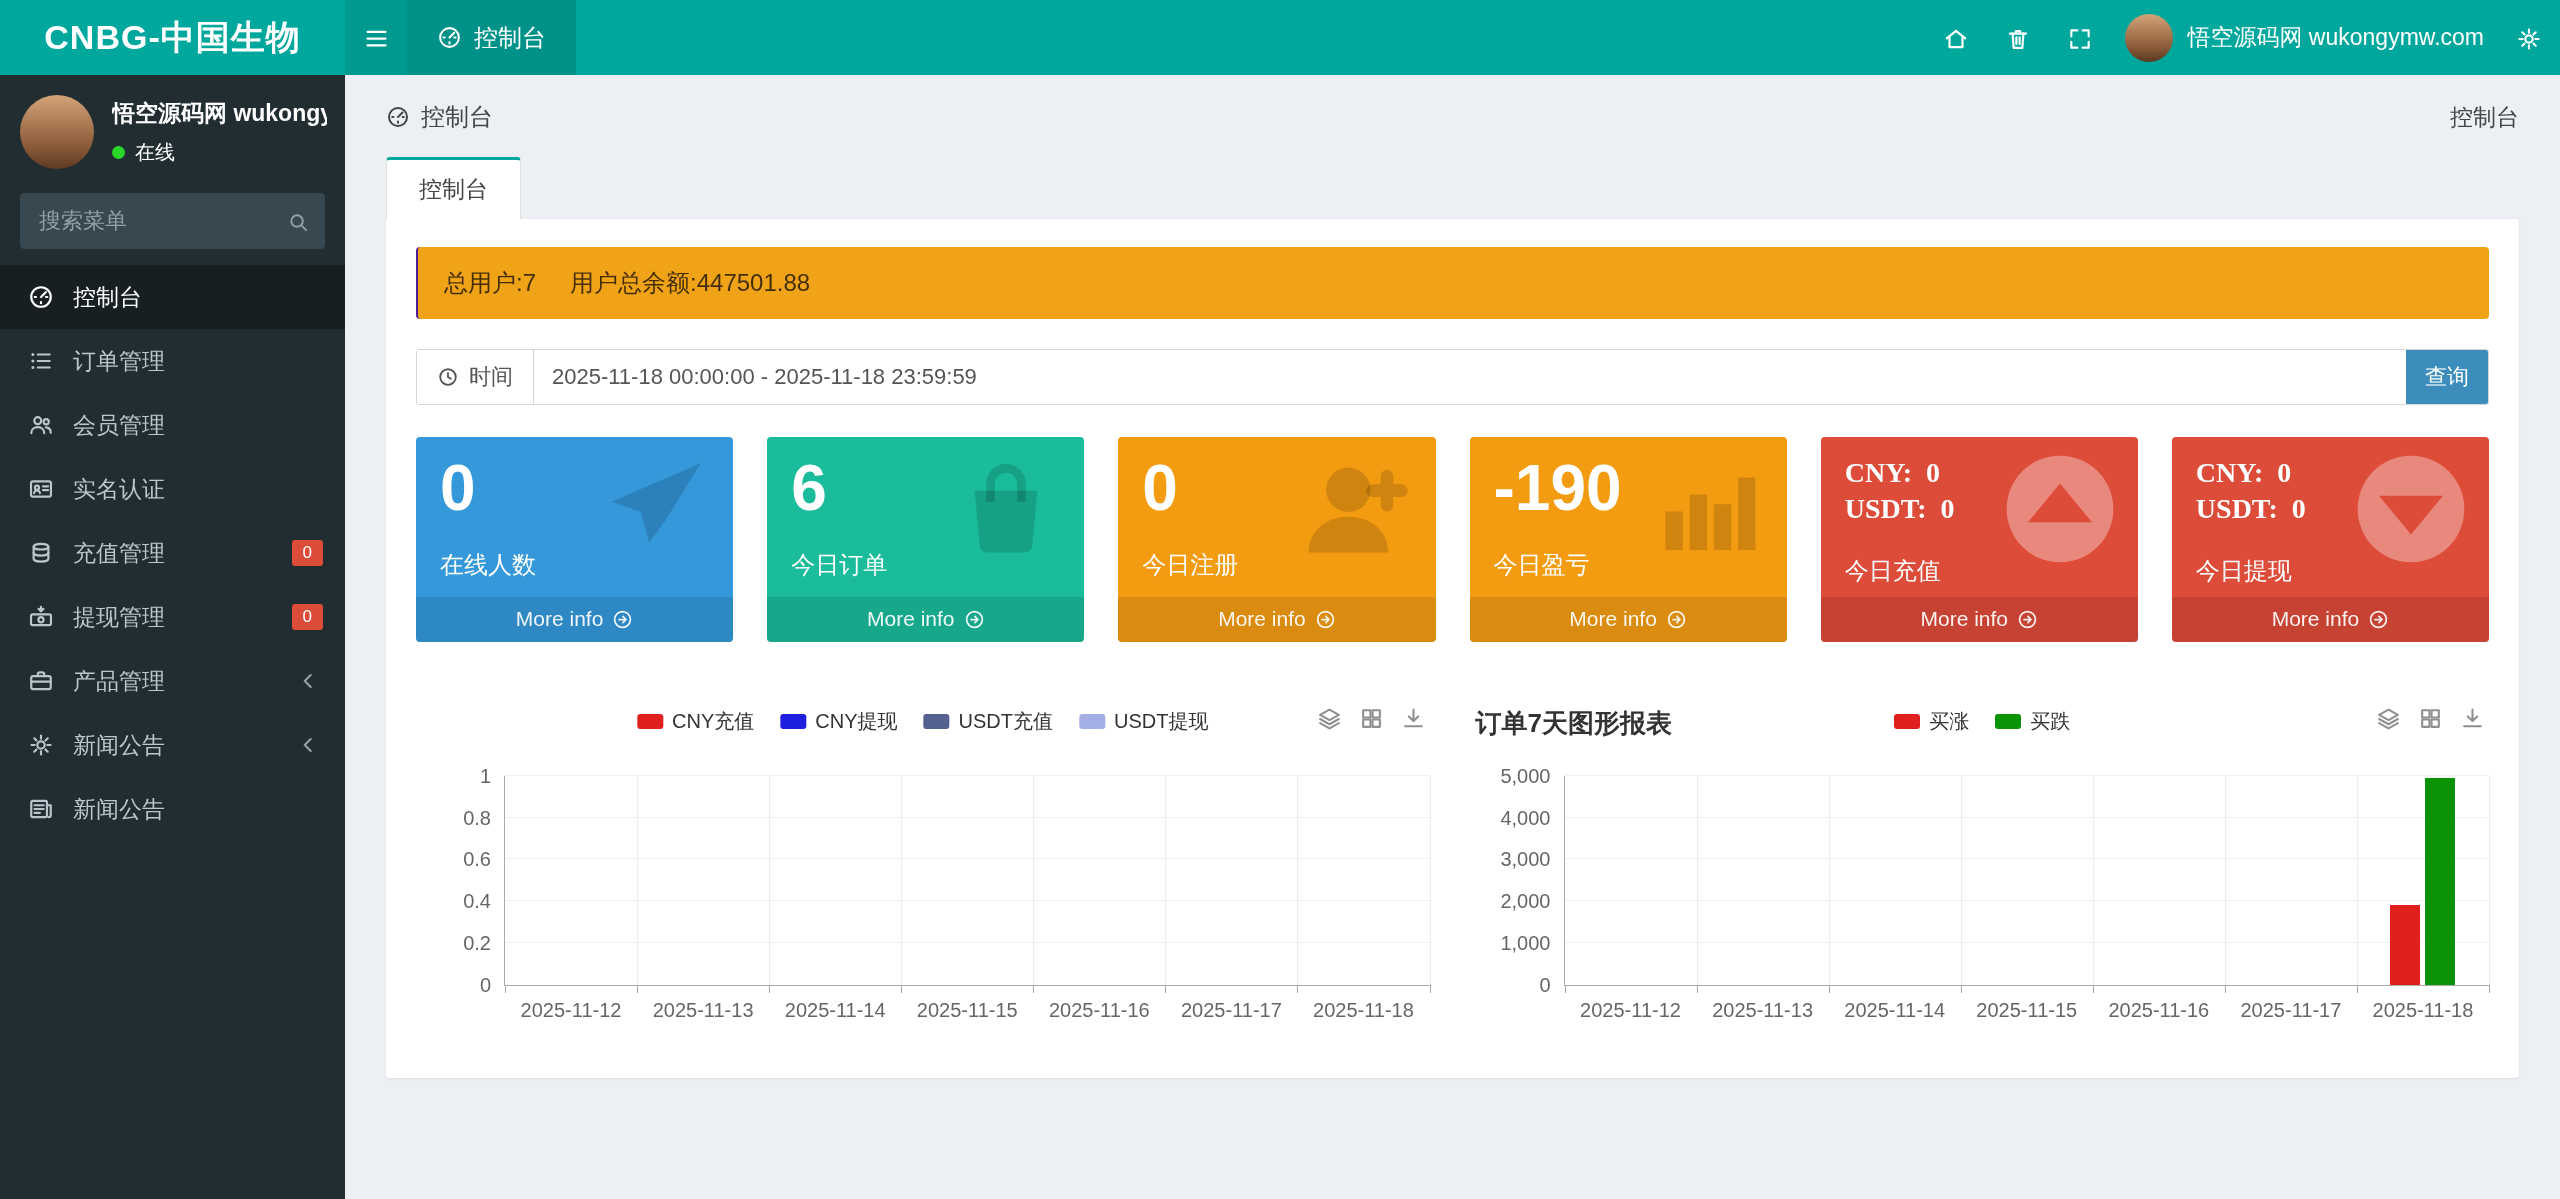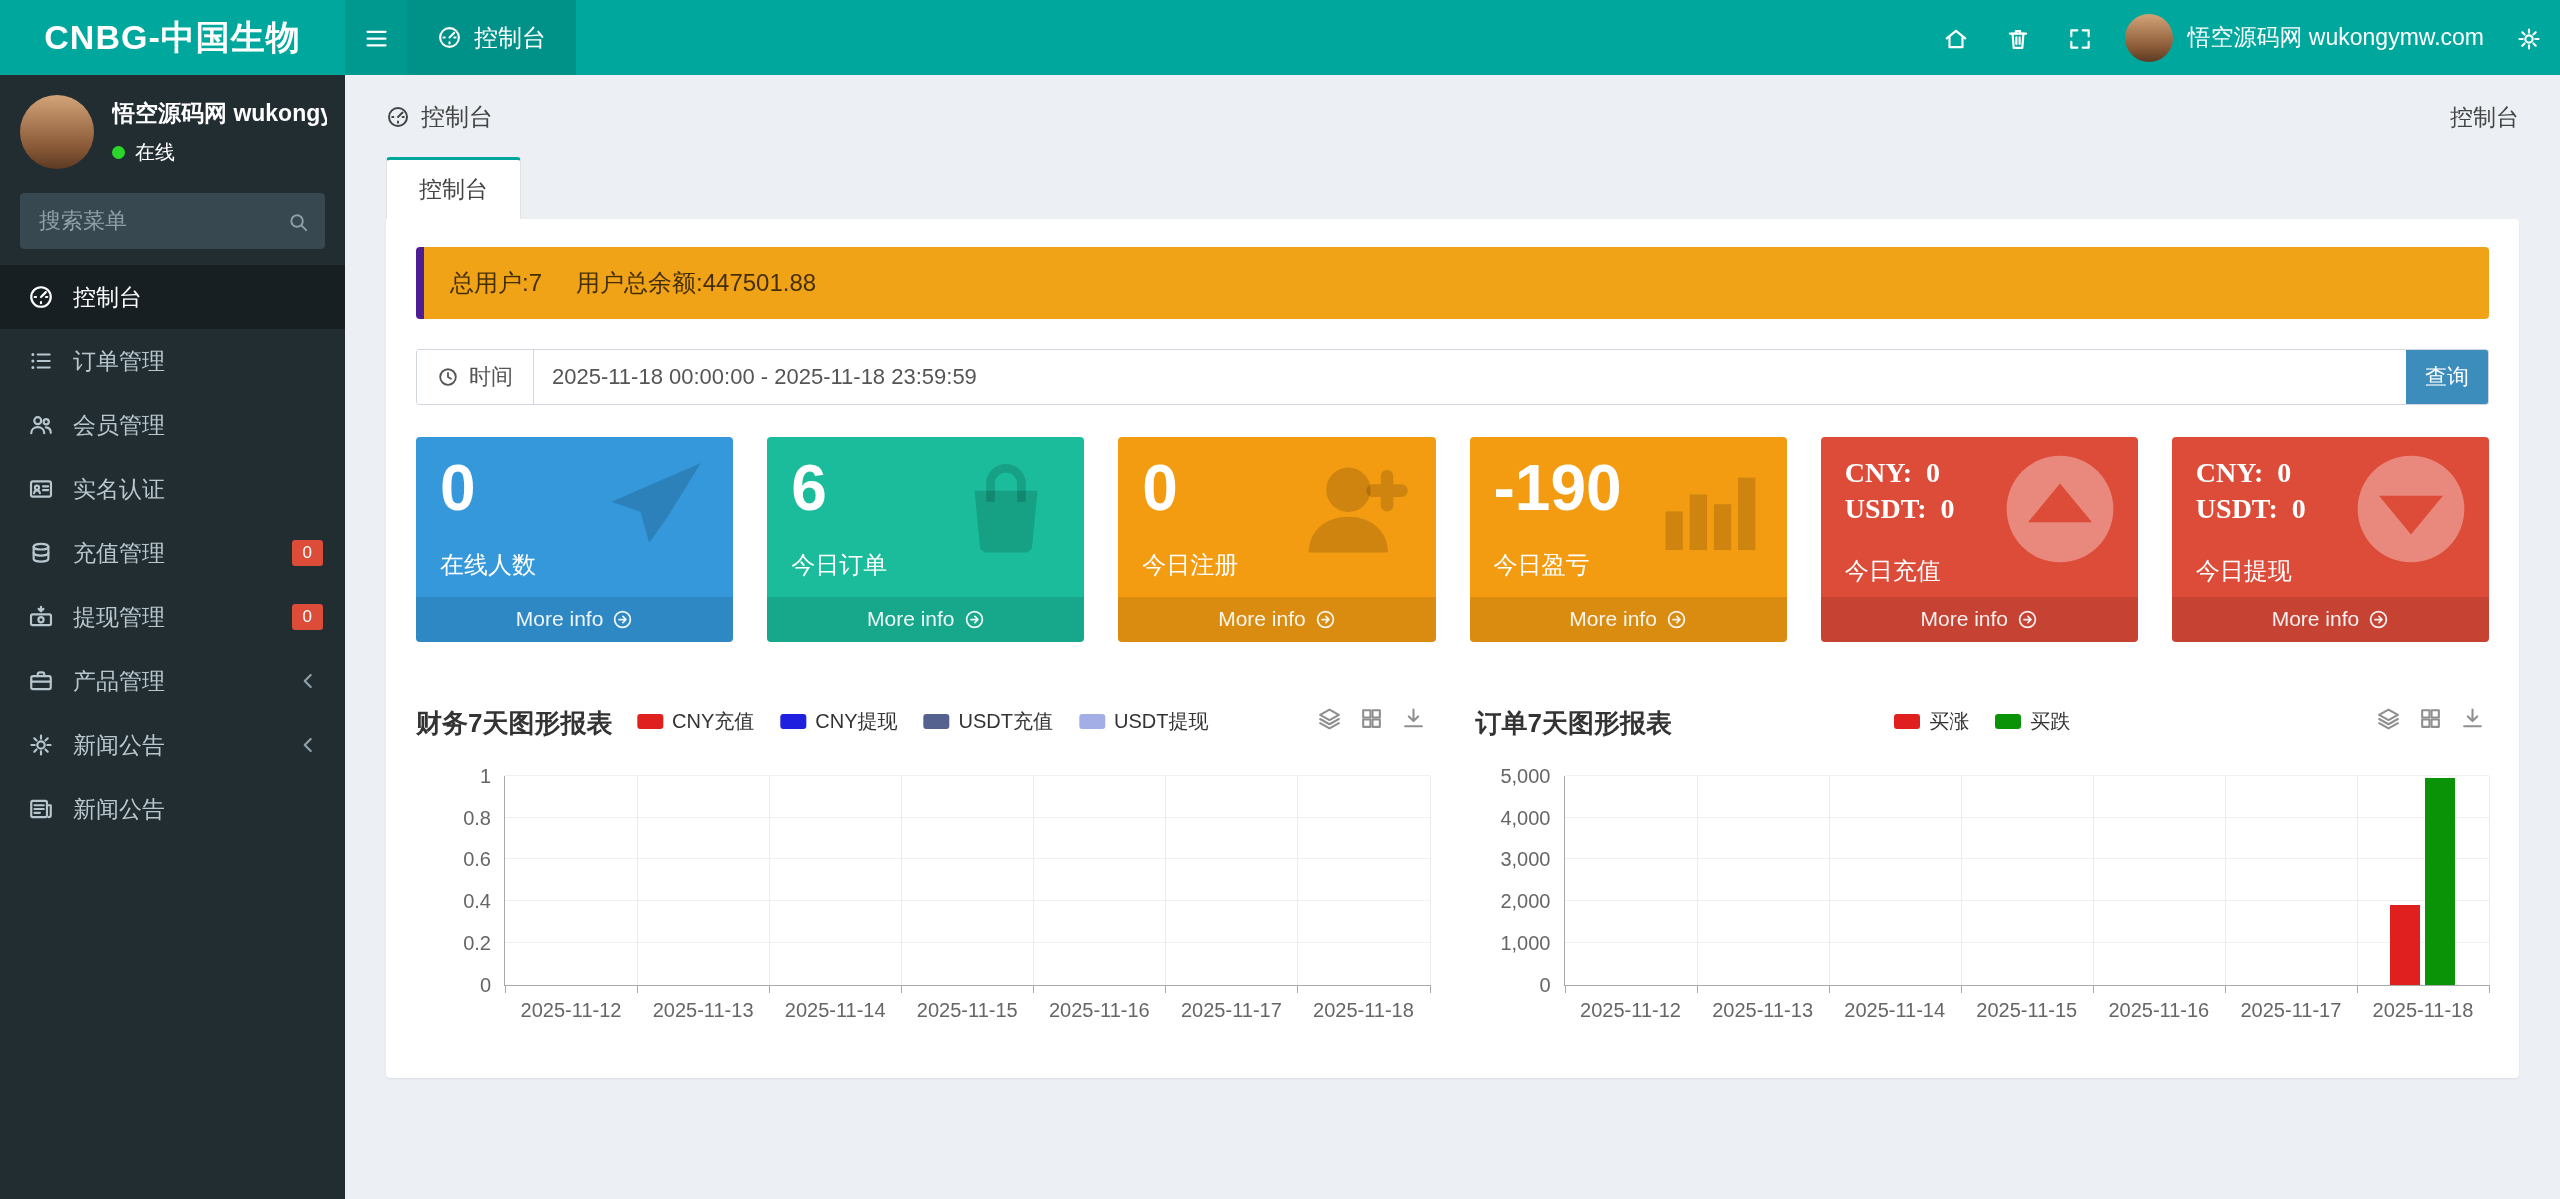--- a/index.html
+++ b/index.html
@@ -53,21 +53,21 @@
   .breadcrumb [data-icon] { font-size:24px; line-height:0; }
   .header-right { font-size:23px; color:#444; }
 
   .tabs-box { margin:24px 41px 0; }
   .tab { display:inline-flex; align-items:center; background:#fff; border:1px solid #e2e2e2; border-bottom:none;
          border-top:3px solid #00a79d; border-radius:4px 4px 0 0; height:62px; padding:0 32px;
          font-size:23px; color:#444; cursor:pointer; position:relative; z-index:2; }
   .box-body { background:#fff; border-radius:0 4px 4px 4px; box-shadow:0 1px 2px rgba(0,0,0,0.08);
               padding:28px 30px 42px; position:relative; z-index:1; }
 
-  .banner { height:72px; background:#f0a317; border-left:8px solid #4c1d95; border-radius:4px;
+  .banner { height:72px; background:#f0a317; border-left:2px solid #4c1d95; border-radius:4px;
             display:flex; align-items:center; gap:34px; padding:0 26px; font-size:24px; color:rgba(0,0,0,0.72);
             margin-bottom:30px; }
 
   .time-row { display:flex; align-items:stretch; height:56px; margin-bottom:32px;
               border:1px solid #d2d6de; border-radius:3px; overflow:hidden; background:#fff; }
   .tr-addon { display:flex; align-items:center; gap:10px; padding:0 20px; border-right:1px solid #d2d6de;
               color:#555; font-size:22px; background:#fff; }
   .tr-addon [data-icon] { font-size:22px; line-height:0; }
   .tr-input { flex:1; border:none; font-size:22px; color:#555; padding:0 18px; outline:none; font-family:inherit; }
   .tr-btn { width:82px; background:#3c8dbc; color:#ffffff; border:none; font-size:22px; cursor:pointer; }
@@ -425,21 +425,20 @@
                   <circle cx="12" cy="12" r="9"></circle>
                   <path d="M8 12h7M12.5 8.5 16 12l-3.5 3.5"></path>
                 </svg></span>
             </a>
           </div>
         </div>
 
       <div class="charts-row" id="charts">
           <div class="chart">
             <div class="chart-header">
-              <div class="chart-title">财务7天图形报表</div>
               <div class="chart-legend">
                 <span class="legend-item">
                   <span class="legend-marker" style="background: rgb(224, 31, 31);"></span>
                   <span>CNY充值</span>
                 </span>
                 <span class="legend-item">
                   <span class="legend-marker" style="background: rgb(31, 31, 224);"></span>
                   <span>CNY提现</span>
                 </span>
                 <span class="legend-item">

